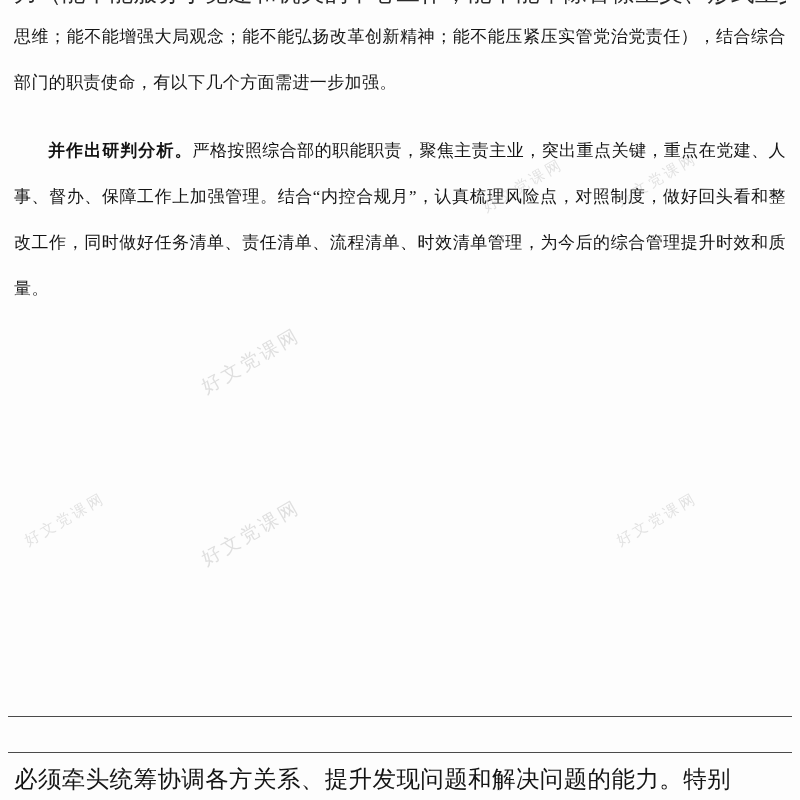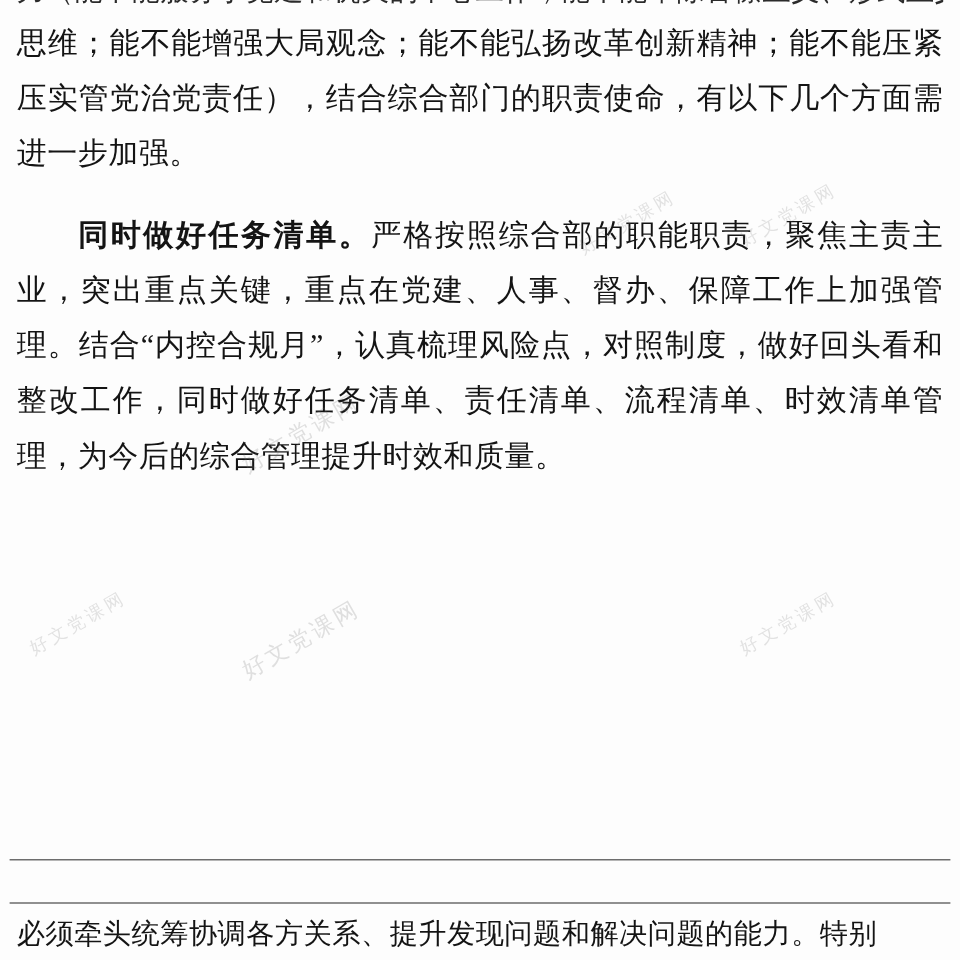--- a/index.html
+++ b/index.html
@@ -23,21 +23,21 @@
   }
   .doc-body {
     position: absolute;
     left: 0;
     top: 0;
     width: 800px;
     padding: 0 14px;
     box-sizing: border-box;
   }
   .para {
-    font-size: 25px;
+    font-size: 17px;
     line-height: 46px;
     letter-spacing: 0.4px;
     text-align: justify;
     text-justify: inter-ideograph;
     margin: 0;
     color: #141414;
   }
   .para.indent {
     text-indent: 0;
   }
@@ -118,21 +118,21 @@
 
   <div class="doc-body" style="top:14px;">
 
     <p class="para block">
       <span>思维；能不能增强大局观念；能不能弘扬改革创新精神；能不能压紧压实管党治党责任），结合综合部门的职责使命，有以下几个方面需进一步加强。</span>
     </p>
 
     <div class="gap"></div>
 
     <p class="para block indent">
-      <span style="display:inline-block;width:2em;"></span><span class="lead">同时做好任务清单。</span><span>严格按照综合部的职能职责，聚焦主责主业，突出重点关键，重点在党建、人事、督办、保障工作上加强管理。结合“内控合规月”，认真梳理风险点，对照制度，做好回头看和整改工作，同时做好任务清单、责任清单、流程清单、时效清单管理，为今后的综合管理提升时效和质量。</span>
+      <span style="display:inline-block;width:2em;"></span><span class="lead">并作出研判分析。</span><span>严格按照综合部的职能职责，聚焦主责主业，突出重点关键，重点在党建、人事、督办、保障工作上加强管理。结合“内控合规月”，认真梳理风险点，对照制度，做好回头看和整改工作，同时做好任务清单、责任清单、流程清单、时效清单管理，为今后的综合管理提升时效和质量。</span>
     </p>
 
     <div class="gap"></div>
 
 
     <div class="gap"></div>
 
 
   </div>
 

